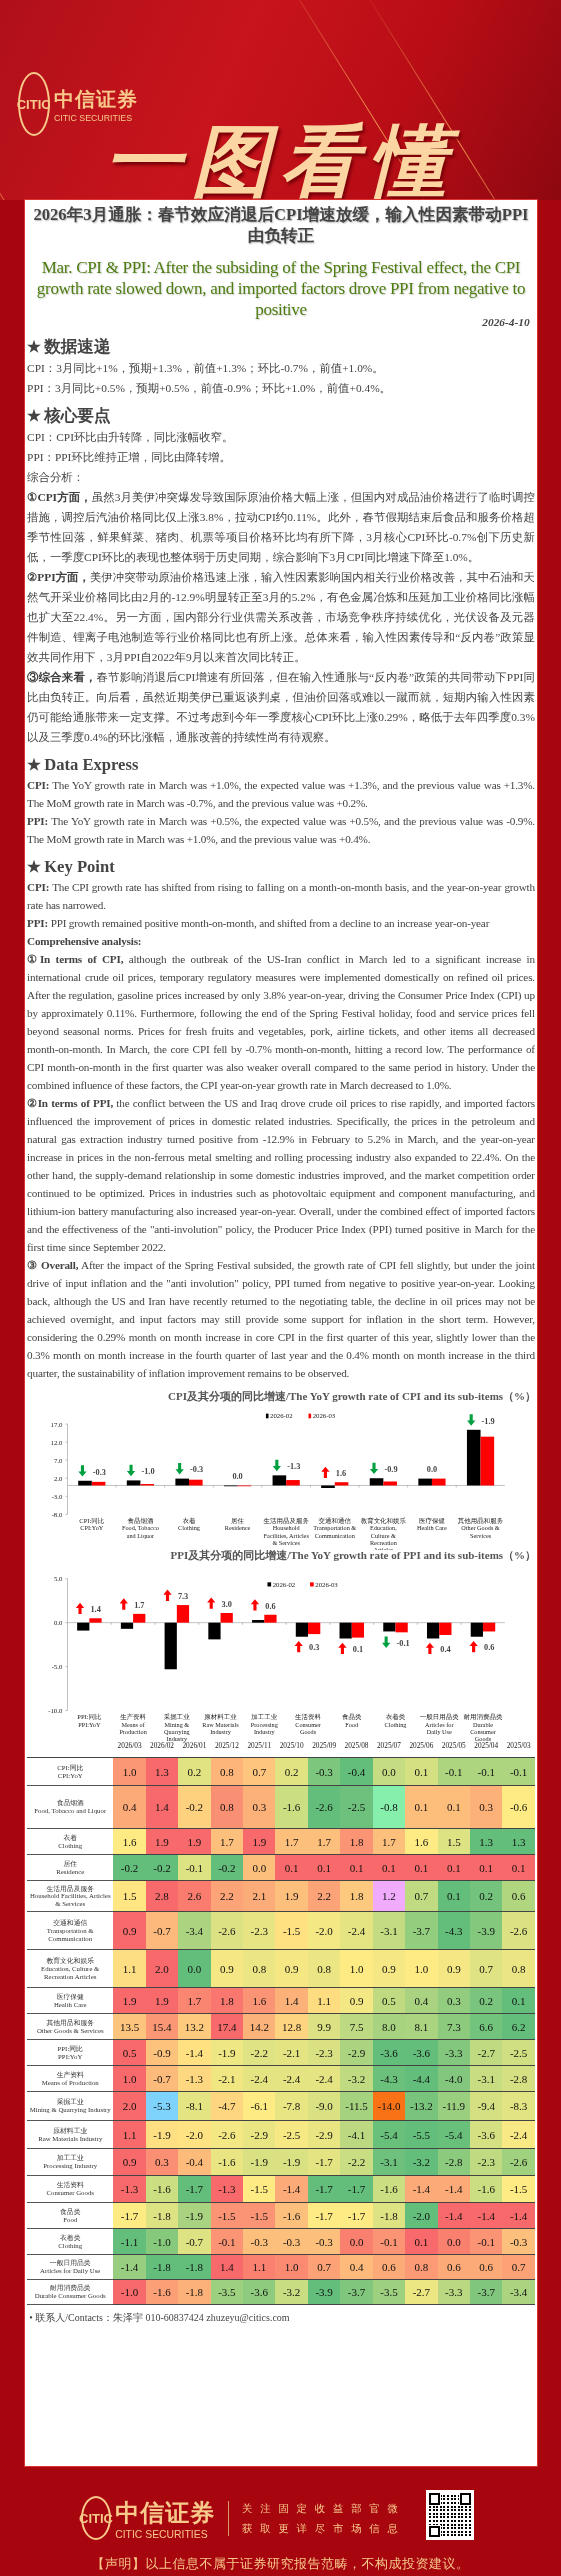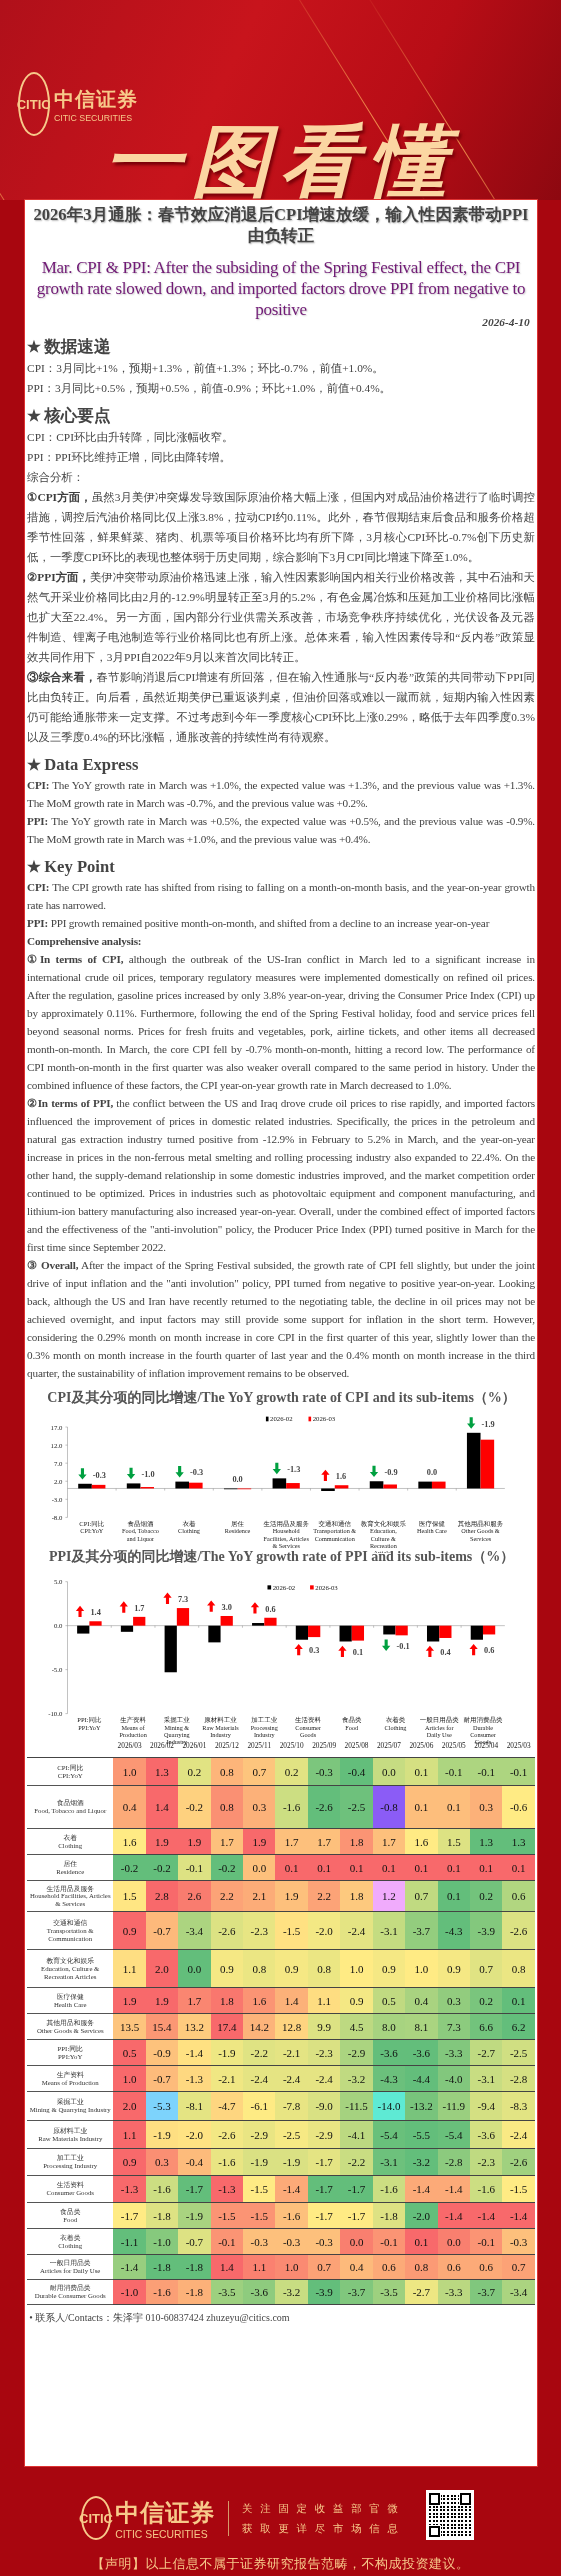--- a/index.html
+++ b/index.html
@@ -12,29 +12,29 @@
 .logo-cn{font-size:20px;font-weight:bold;letter-spacing:1px}
 .logo-en{font-size:8.8px;letter-spacing:0}
 .hero-title{position:absolute;left:0;right:0;top:122px;text-align:center;font-family:"Liberation Sans",sans-serif;font-size:78px;font-weight:900;color:#fbd6a2;font-style:italic;letter-spacing:10.4px;text-shadow:2.1px 3.1px 3.1px #7a0008;line-height:1}
 .hero-sub{position:absolute;left:0;right:0;top:254px;text-align:center;font-size:34px;color:#fbd6a2;letter-spacing:1px;transform:scaleY(1.25)}
 .dept{position:absolute;left:0;right:0;top:325px;text-align:center;color:#fbd6a2;font-family:"Liberation Sans",sans-serif;font-size:13.5px;font-weight:bold;letter-spacing:3.1px}
 .team{position:absolute;left:0;right:0;top:354px;text-align:center;color:#fbd6a2;font-family:"Liberation Sans",sans-serif;font-size:12.5px;letter-spacing:14.6px}
 .dept-line{position:absolute;top:349px;left:203px;width:156px;height:1px;background:linear-gradient(90deg,#fbd6a200,#fbd6a2,#fbd6a200)}
 .card{position:absolute;left:24px;top:199px;width:514px;height:2268px;background:#fff;border:0.5px solid #d33}
 .inner{padding:0 2.1px 0 2.1px}
 .title-cn{font-family:"Liberation Serif",serif;font-weight:bold;font-size:16.6px;color:#444;text-align:center;line-height:21px;margin-top:4.2px;text-shadow:1px 1px 1.6px #bbb;padding:0 3.1px}
-.title-en{font-size:17px;color:#701a75;text-align:center;line-height:21px;margin-top:10.4px;padding:0 6.2px;text-shadow:1px 1px 1.6px #ccc;letter-spacing:-0.3px}
+.title-en{font-size:17px;color:#4d7c0f;text-align:center;line-height:21px;margin-top:10.4px;padding:0 6.2px;text-shadow:1px 1px 1.6px #ccc;letter-spacing:-0.3px}
 .date{text-align:right;font-style:italic;font-weight:bold;font-size:11.4px;color:#444;padding-right:5.2px;margin-top:-3.1px}
 .sec{font-size:16.6px;font-weight:bold;color:#444;line-height:22px;margin-top:7.3px;display:flex;align-items:center;gap:3.1px}
 .sec .star{font-size:15.6px}
 .p{font-size:11.4px;line-height:20px;color:#444;text-align:justify}
 .p b{color:#3c3c3c}
 .pe{font-size:11.2px;line-height:18px;color:#444;text-align:justify;letter-spacing:-0.2px}
 .chart{position:relative;width:509px}
-.chart-title{text-align:center;font-size:14px;font-weight:bold;color:#555}
+.chart-title{text-align:right;font-size:11px;font-weight:bold;color:#555}
 .hm{border-collapse:collapse;margin-left:0;font-size:10.4px}
 .hm th{font-weight:normal;font-size:7.3px;color:#222;padding:0 0 6.2px 0;height:17.7px}
 .hm td.lab{width:89px;text-align:center;font-size:6.8px;line-height:7.8px;color:#333;border-bottom:1px solid #555;padding:2.1px 1px;background:#fff}
 .hm td.v{width:33px;text-align:center;color:#111;font-size:11px;border-bottom:1px solid #444}
 .hm tr.top td{border-top:1px solid #444}
 .foot-note{font-size:10px;color:#444;line-height:14.6px;margin-top:6.2px;padding-left:2.1px}
 .footer{position:absolute;left:0;top:2467px;width:561px;height:109px}
 .f-logo{position:absolute;left:81px;top:29px;display:flex;align-items:center;gap:4.2px}
 .f-logo .logo-mark{width:30px;height:44px}
 .f-div{position:absolute;left:228px;top:34px;width:0.5px;height:35px;background:#d59a6a}
@@ -350,21 +350,21 @@
               <div>Food, Tobacco and Liquor</div>
             </td>
             <td class="v" style="background: rgb(252, 170, 120);">0.4</td>
             <td class="v" style="background: rgb(248, 105, 107);">1.4</td>
             <td class="v" style="background: rgb(254, 209, 127);">-0.2</td>
             <td class="v" style="background: rgb(250, 144, 115);">0.8</td>
             <td class="v" style="background: rgb(252, 177, 121);">0.3</td>
             <td class="v" style="background: rgb(204, 222, 130);">-1.6</td>
             <td class="v" style="background: rgb(99, 190, 123);">-2.6</td>
             <td class="v" style="background: rgb(110, 193, 124);">-2.5</td>
-            <td class="v" style="background: #8b5cf6;">-0.8</td>
+            <td class="v" style="background: #86efac;">-0.8</td>
             <td class="v" style="background: rgb(253, 190, 124);">0.1</td>
             <td class="v" style="background: rgb(253, 190, 124);">0.1</td>
             <td class="v" style="background: rgb(252, 177, 121);">0.3</td>
             <td class="v" style="background: rgb(255, 235, 132);">-0.6</td>
           </tr>
           <tr style="height: 26px;">
             <td class="lab">
               <div>衣着</div>
               <div>Clothing</div>
             </td>
@@ -482,21 +482,21 @@
               <div>其他用品和服务</div>
               <div>Other Goods &amp; Services</div>
             </td>
             <td class="v" style="background: rgb(253, 196, 125);">13.5</td>
             <td class="v" style="background: rgb(251, 151, 116);">15.4</td>
             <td class="v" style="background: rgb(254, 203, 126);">13.2</td>
             <td class="v" style="background: rgb(248, 105, 107);">17.4</td>
             <td class="v" style="background: rgb(252, 179, 122);">14.2</td>
             <td class="v" style="background: rgb(254, 212, 128);">12.8</td>
             <td class="v" style="background: rgb(220, 226, 131);">9.9</td>
-            <td class="v" style="background: rgb(189, 217, 129);">4.5</td>
+            <td class="v" style="background: rgb(189, 217, 129);">7.5</td>
             <td class="v" style="background: rgb(167, 211, 128);">8.0</td>
             <td class="v" style="background: rgb(170, 212, 128);">8.1</td>
             <td class="v" style="background: rgb(140, 203, 126);">7.3</td>
             <td class="v" style="background: rgb(114, 195, 124);">6.6</td>
             <td class="v" style="background: rgb(99, 190, 123);">6.2</td>
           </tr>
           <tr style="height: 26px;">
             <td class="lab">
               <div>PPI:同比</div>
               <div>PPI:YoY</div>
@@ -540,21 +540,21 @@
               <div>Mining &amp; Quarrying Industry</div>
             </td>
             <td class="v" style="background: rgb(248, 105, 107);">2.0</td>
             <td class="v" style="background: #7dd3fc;">-5.3</td>
             <td class="v" style="background: rgb(228, 228, 131);">-8.1</td>
             <td class="v" style="background: rgb(254, 214, 128);">-4.7</td>
             <td class="v" style="background: rgb(254, 235, 132);">-6.1</td>
             <td class="v" style="background: rgb(232, 229, 131);">-7.8</td>
             <td class="v" style="background: rgb(217, 225, 131);">-9.0</td>
             <td class="v" style="background: rgb(165, 210, 127);">-11.5</td>
-            <td class="v" style="background: #5eead4;">-14.0</td>
+            <td class="v" style="background: #f97316;">-14.0</td>
             <td class="v" style="background: rgb(120, 196, 124);">-13.2</td>
             <td class="v" style="background: rgb(154, 207, 127);">-11.9</td>
             <td class="v" style="background: rgb(212, 224, 130);">-9.4</td>
             <td class="v" style="background: rgb(226, 228, 131);">-8.3</td>
           </tr>
           <tr style="height: 28px;">
             <td class="lab">
               <div>原材料工业</div>
               <div>Raw Materials Industry</div>
             </td>

